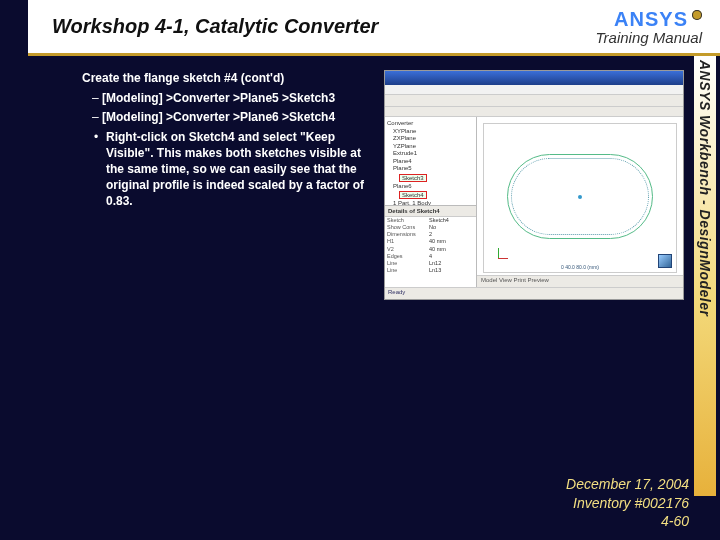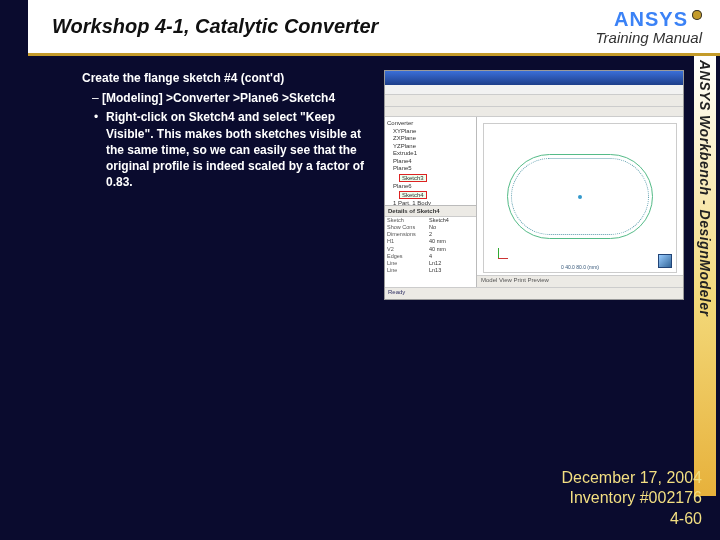--- a/index.html
+++ b/index.html
@@ -90,40 +90,41 @@
     border:1px dotted #59a; border-radius: 999px;
   }
   .centerpt { position:absolute; left:50%; top:49%; width:4px; height:4px; margin:-2px; background:#39c; border-radius:50%; }
   .triad { position:absolute; left:4px; bottom:2px; width:22px; height:22px; }
   .triad .x { position:absolute; left:10px; top:10px; width:10px; height:1px; background:#c33; }
   .triad .y { position:absolute; left:10px; top:0; width:1px; height:10px; background:#3a3; }
   .ruler { position:absolute; left:50%; bottom:2px; transform:translateX(-50%); font-size:5px; color:#357; }
   .cube { position:absolute; right:4px; bottom:4px; width:14px; height:14px; background:linear-gradient(135deg,#9cf,#369); border:1px solid #247; }
   .tabrow { position:absolute; left:0; right:0; bottom:0; height:12px; background:#eceae5; border-top:1px solid #ccc; font-size:6px; padding:1px 4px; color:#555; }
   .footer {
-    position: absolute; right: 18px; bottom: 10px; text-align: right;
-    color: #f3df82; font-size: 16px; line-height: 1.3;
+    position: absolute; right: 31px; bottom: 10px; text-align: right;
+    color: #f3df82; font-size: 14px; font-style: italic; line-height: 1.3;
   }
 </style>
 </head>
 <body>
 
 <div class="slide">
   <div class="header">
     <div class="title">Workshop 4-1, Catalytic Converter</div>
     <div class="brand-box">
       <div class="brand"><span>ANSYS</span><span class="dot"></span></div>
       <div class="manual">Training Manual</div>
     </div>
   </div>
 
   <div class="body">
     <div class="left">
       <div class="h">Create the flange sketch #4 (cont'd)</div>
       <ul>
+        <li class="lv1"><span class="bld">[Modeling] &gt;Converter &gt;Plane5 &gt;Sketch3</span></li>
         <li class="lv1"><span class="bld">[Modeling] &gt;Converter &gt;Plane6 &gt;Sketch4</span></li>
         <li class="lv2"><span class="bld">Right-click on Sketch4 and select "Keep Visible". This makes both sketches visible at the same time, so we can easily see that the original profile is indeed scaled by a factor of 0.83.</span></li>
       </ul>
     </div>
 
     <div class="screenshot">
       <div class="ss-titlebar"></div>
       <div class="ss-menubar"></div>
       <div class="ss-toolbar"></div>
       <div class="ss-toolbar2"></div>

